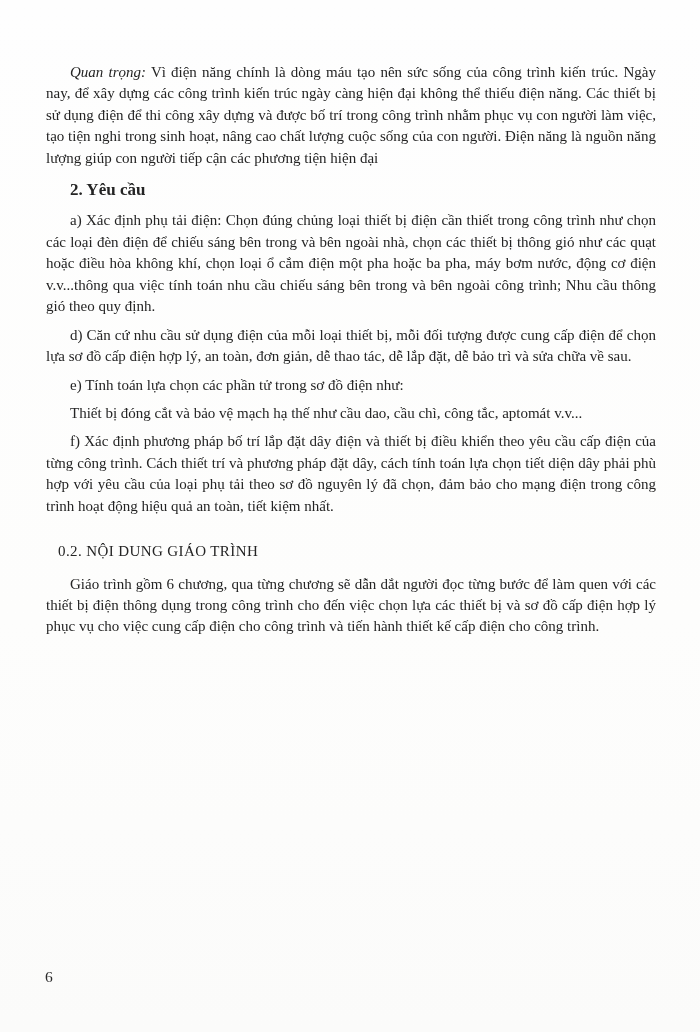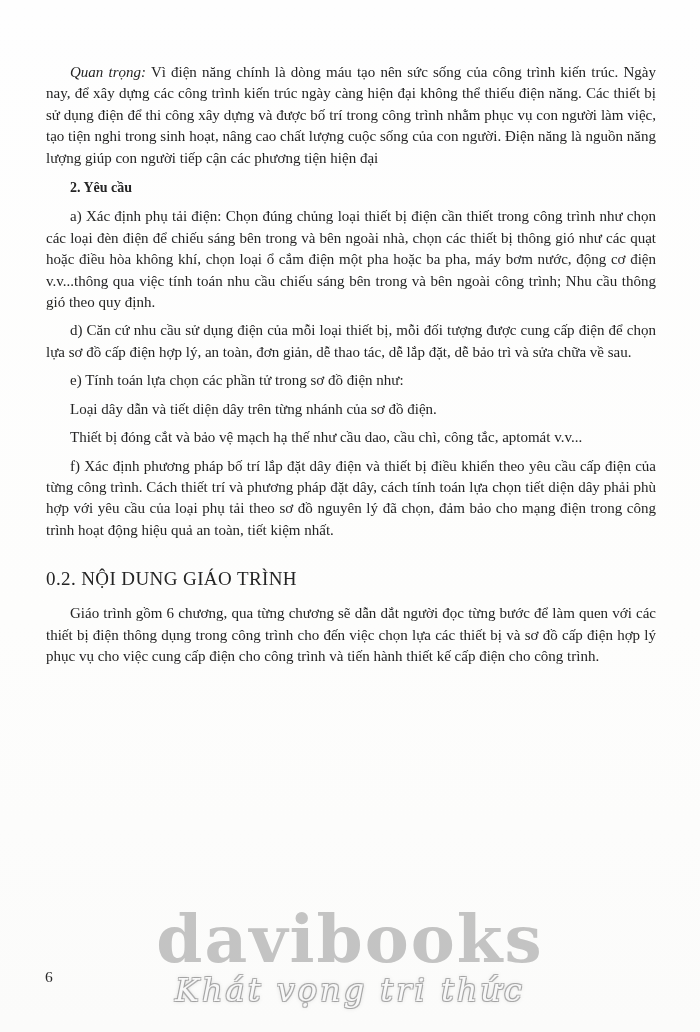--- a/index.html
+++ b/index.html
@@ -28,29 +28,29 @@
     top: 62px;
     font-size: 15px;
     line-height: 1.43;
     text-align: justify;
   }
   .para {
     margin: 0 0 7px 0;
     text-indent: 24px;
   }
   .heading-bold {
-    font-size: 14px;
+    font-size: 17px;
     font-weight: bold;
     margin: 9px 0 8px 0;
     text-indent: 24px;
   }
   .heading-caps {
-    font-size: 19px;
+    font-size: 15px;
     font-weight: normal;
-    margin: 24px 0 11px 0;
+    margin: 24px 0 11px 12px;
     text-indent: 0;
     letter-spacing: 0.4px;
   }
   .lead-italic {
     font-style: italic;
   }
   .watermark {
     position: absolute;
     left: 0;
     right: 0;
@@ -102,32 +102,27 @@
 
 
     <p class="para">a) Xác định phụ tải điện: Chọn đúng chủng loại thiết bị điện cần thiết trong công trình như chọn các loại đèn điện để chiếu sáng bên trong và bên ngoài nhà, chọn các thiết bị thông gió như các quạt hoặc điều hòa không khí, chọn loại ổ cắm điện một pha hoặc ba pha, máy bơm nước, động cơ điện v.v...thông qua việc tính toán nhu cầu chiếu sáng bên trong và bên ngoài công trình; Nhu cầu thông gió theo quy định.</p>
 
 
 
     <p class="para">d) Căn cứ nhu cầu sử dụng điện của mỗi loại thiết bị, mỗi đối tượng được cung cấp điện để chọn lựa sơ đồ cấp điện hợp lý, an toàn, đơn giản, dễ thao tác, dễ lắp đặt, dễ bảo trì và sửa chữa về sau.</p>
 
     <p class="para">e) Tính toán lựa chọn các phần tử trong sơ đồ điện như:</p>
 
-    <p class="para">Loại dây dẫn và tiết diện dây trên từng nhánh của sơ đồ điện.</p>
 
     <p class="para">Thiết bị đóng cắt và bảo vệ mạch hạ thế như cầu dao, cầu chì, công tắc, aptomát v.v...</p>
 
     <p class="para">f) Xác định phương pháp bố trí lắp đặt dây điện và thiết bị điều khiển theo yêu cầu cấp điện của từng công trình. Cách thiết trí và phương pháp đặt dây, cách tính toán lựa chọn tiết diện dây phải phù hợp với yêu cầu của loại phụ tải theo sơ đồ nguyên lý đã chọn, đảm bảo cho mạng điện trong công trình hoạt động hiệu quả an toàn, tiết kiệm nhất.</p>
 
     <h3 class="heading-caps">0.2. NỘI DUNG GIÁO TRÌNH</h3>
 
     <p class="para">Giáo trình gồm 6 chương, qua từng chương sẽ dẫn dắt người đọc từng bước để làm quen với các thiết bị điện thông dụng trong công trình cho đến việc chọn lựa các thiết bị và sơ đồ cấp điện hợp lý phục vụ cho việc cung cấp điện cho công trình và tiến hành thiết kế cấp điện cho công trình.</p>
 
   </div>
 
-  <div class="watermark">
-    <div class="wm-brand">davibooks</div>
-    <div class="wm-slogan">Khát vọng tri thức</div>
-  </div>
 
   <div class="page-number">6</div>
 
 </div>
 
 </body></html>

